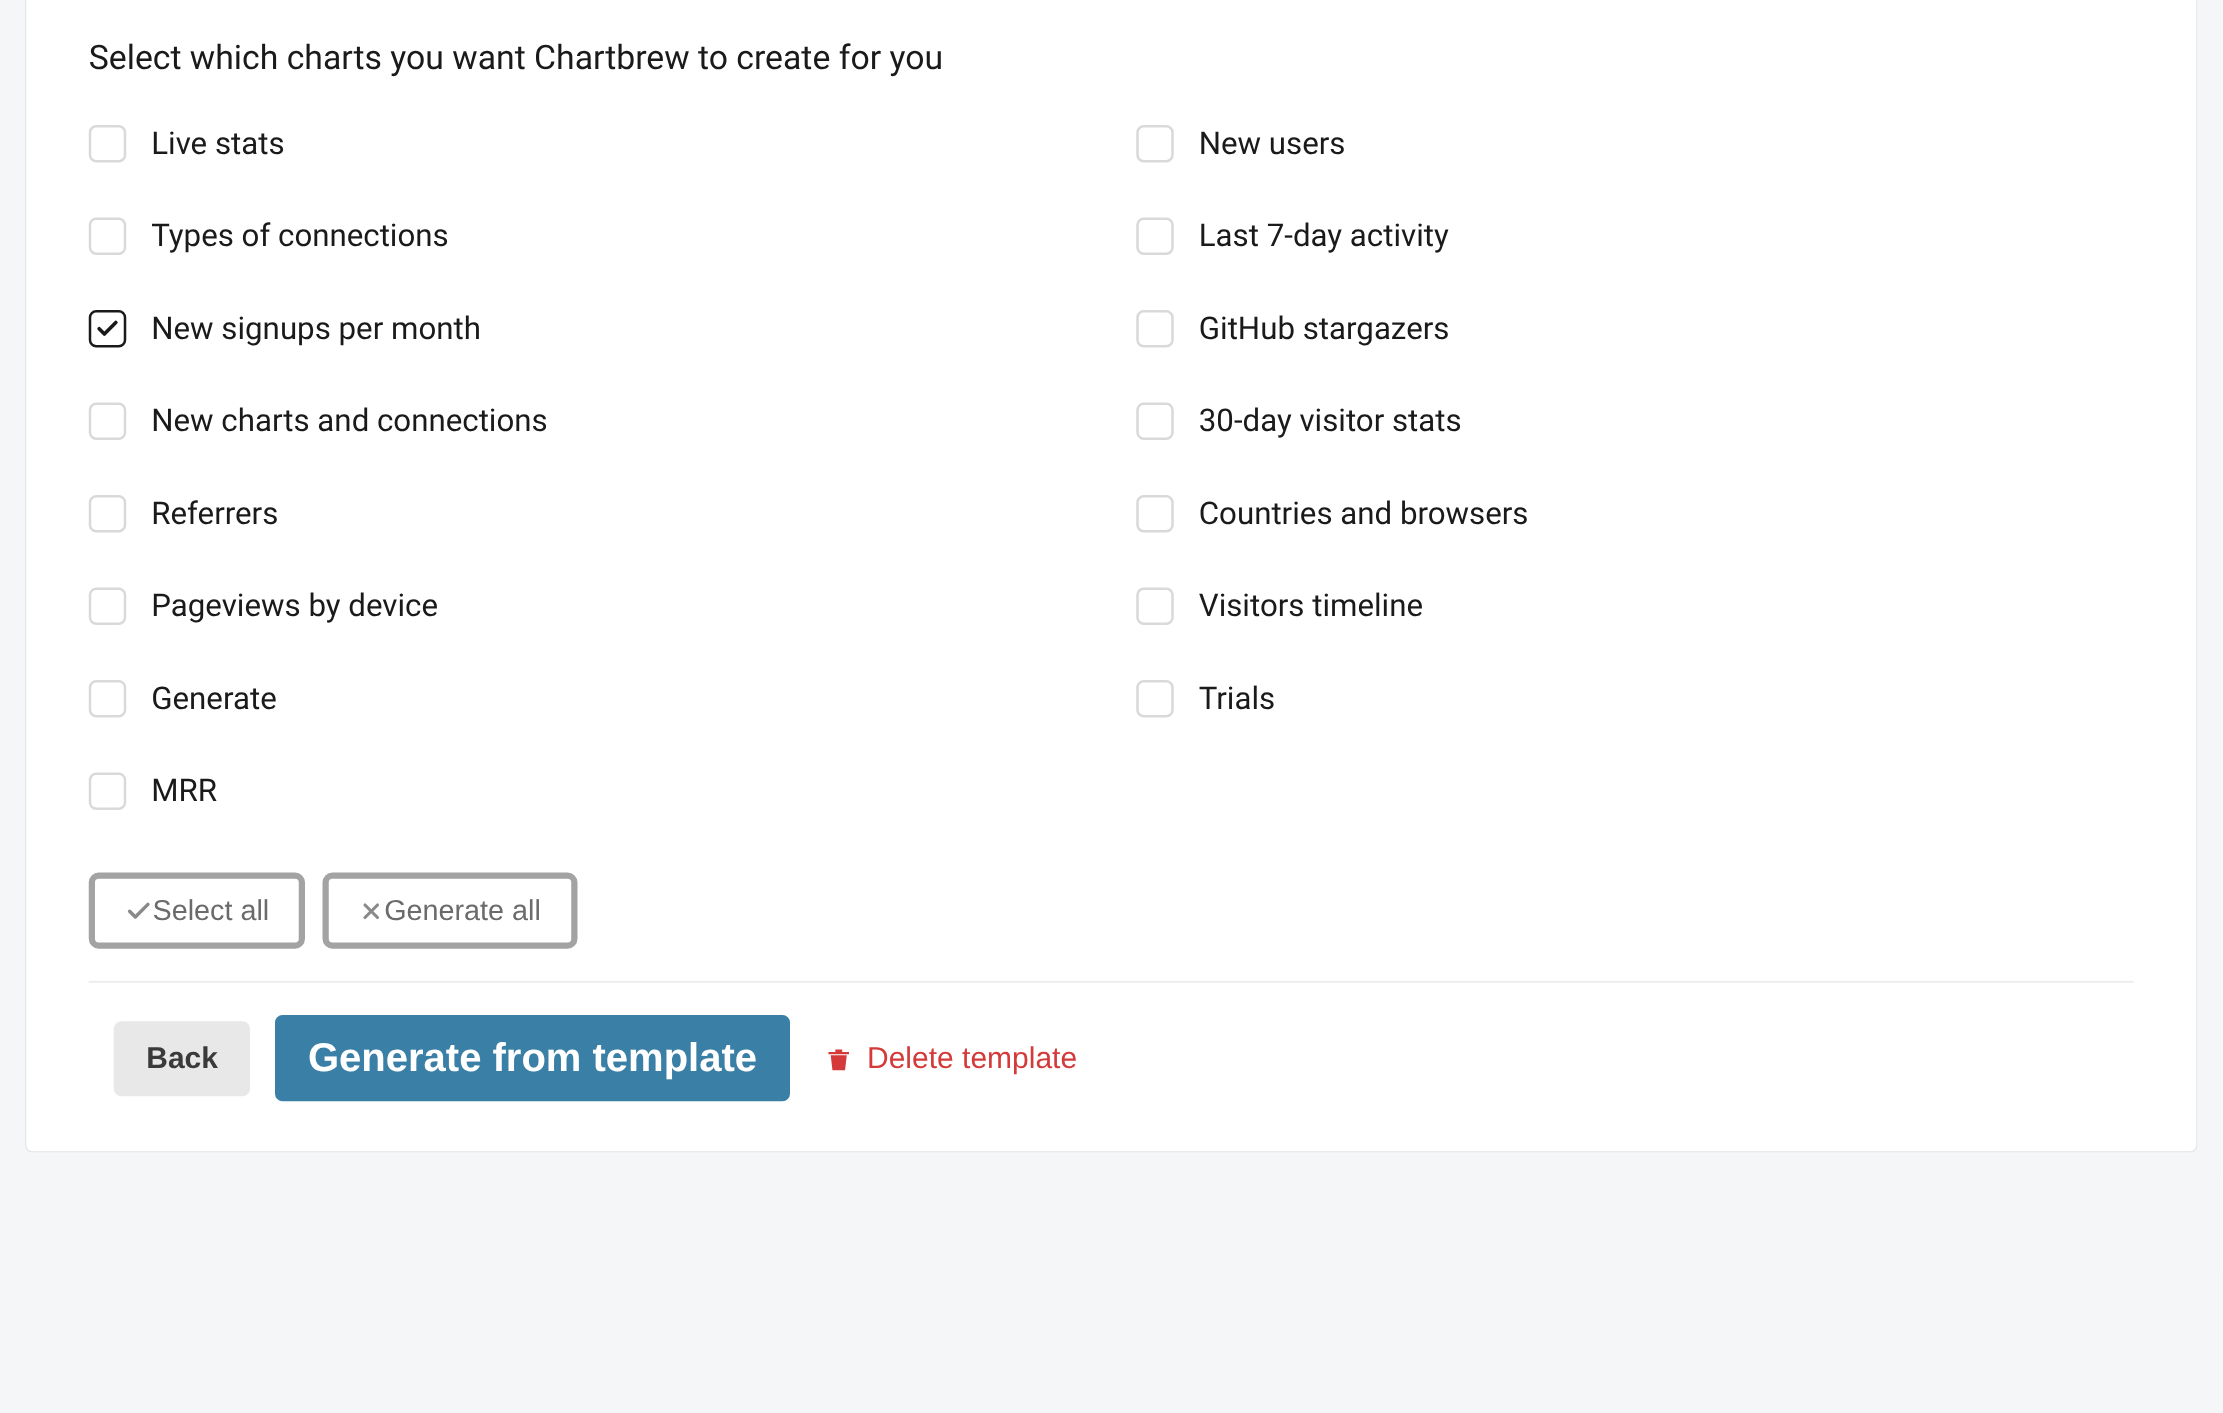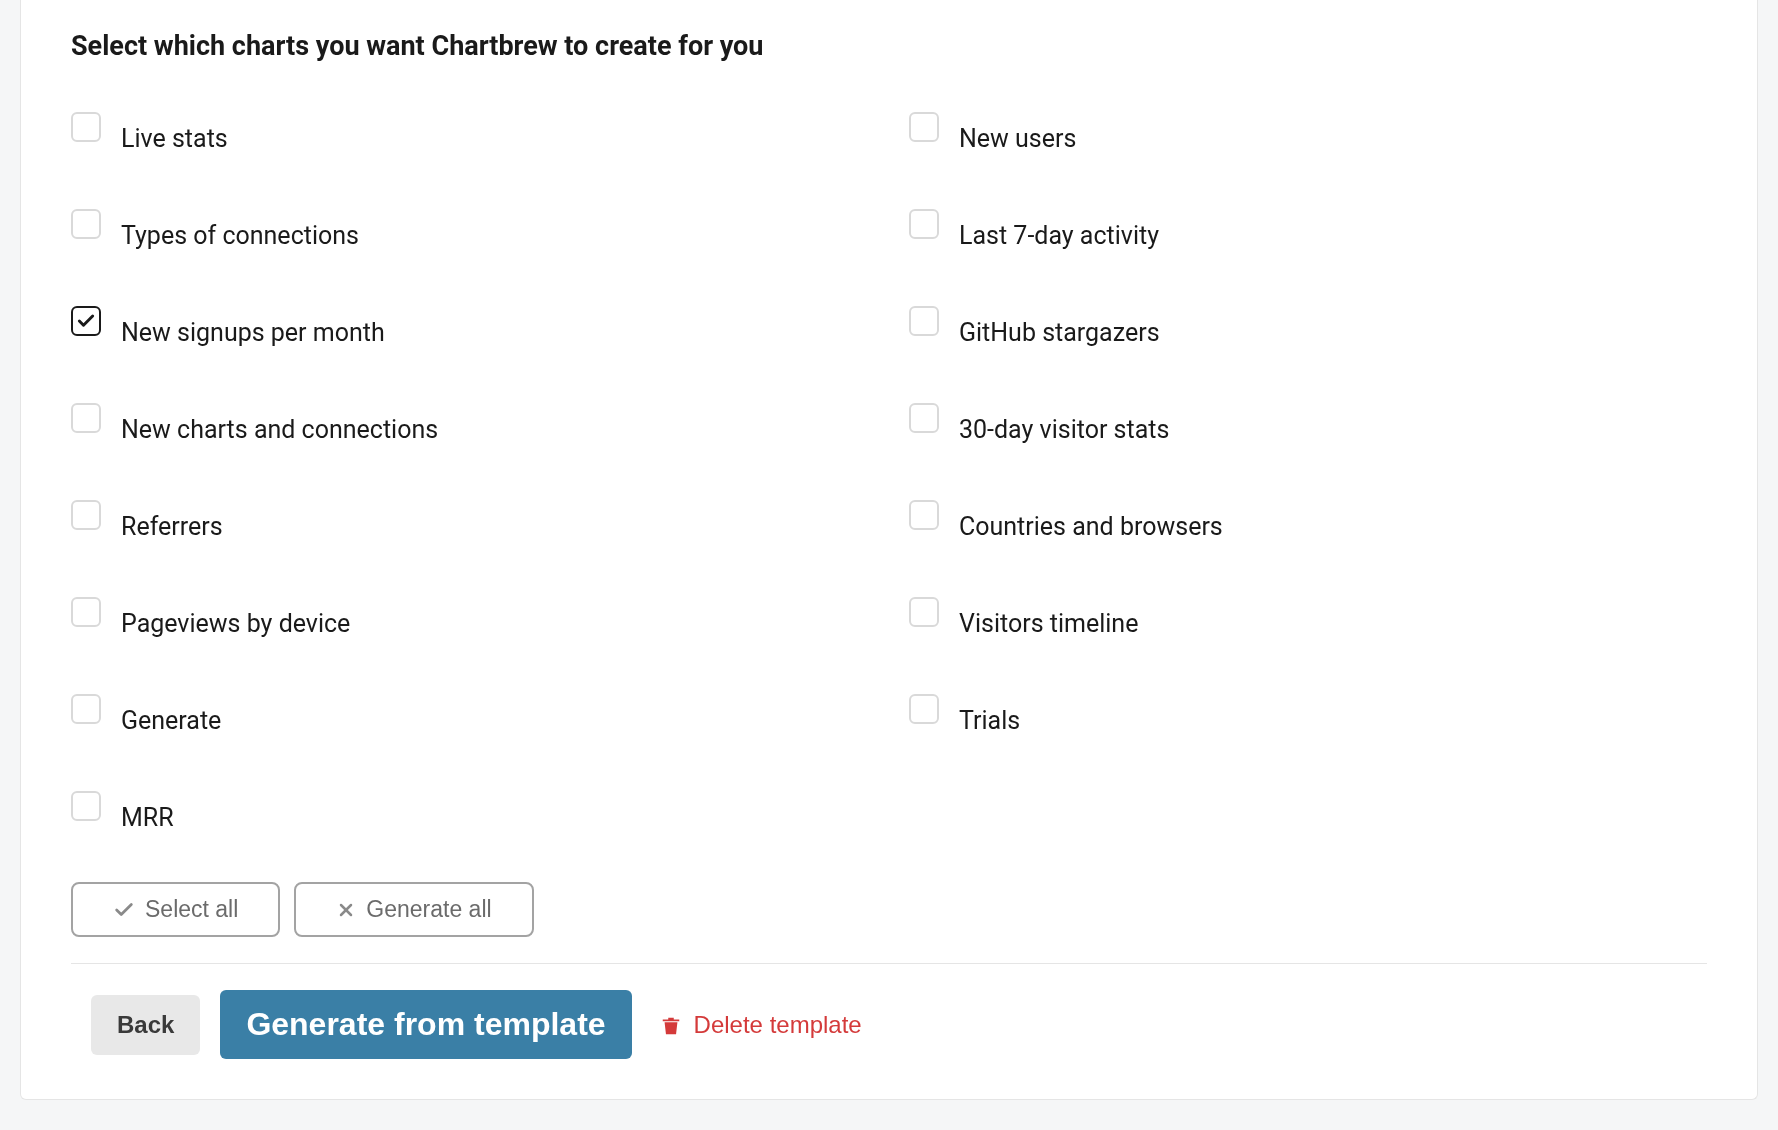--- a/index.html
+++ b/index.html
@@ -19,21 +19,21 @@
     .card {
       background: #ffffff;
       border: 1px solid #e5e5e5;
       border-top: none;
       border-radius: 0 0 6px 6px;
       padding: 30px 50px 40px 50px;
       max-width: 1760px;
     }
     .heading {
       font-size: 27px;
-      font-weight: 700;
+      font-weight: 400;
       color: #1a1a1a;
       margin-bottom: 38px;
     }
     .columns {
       display: flex;
       gap: 40px;
     }
     .col {
       flex: 1;
       display: flex;
@@ -63,33 +63,31 @@
     .checkbox svg {
       display: none;
     }
     .checkbox.checked svg {
       display: block;
     }
     .option-label {
       font-size: 25px;
       color: #1a1a1a;
       font-weight: 400;
-      margin-top: 24px;
     }
     .select-row {
       display: flex;
       gap: 14px;
       margin-top: 50px;
     }
     .pill-button {
       display: flex;
       align-items: center;
-      gap: 10px;
-      padding: 12px 40px;
-      border: 2px solid #a3a3a3;
+      padding: 12px 24px;
+      border: 5px solid #a3a3a3;
       border-radius: 8px;
       background: #fff;
       font-size: 23px;
       color: #6b6b6b;
       cursor: pointer;
     }
     .pill-button svg {
       flex-shrink: 0;
     }
     .divider {

